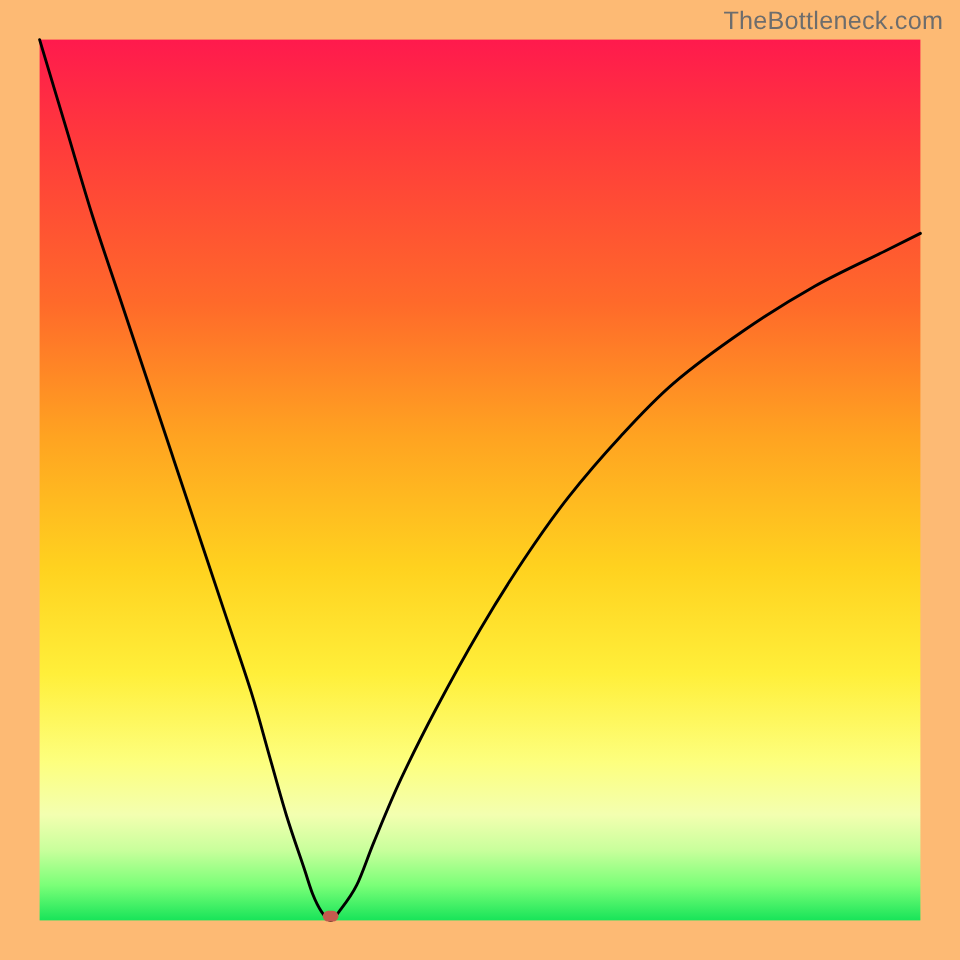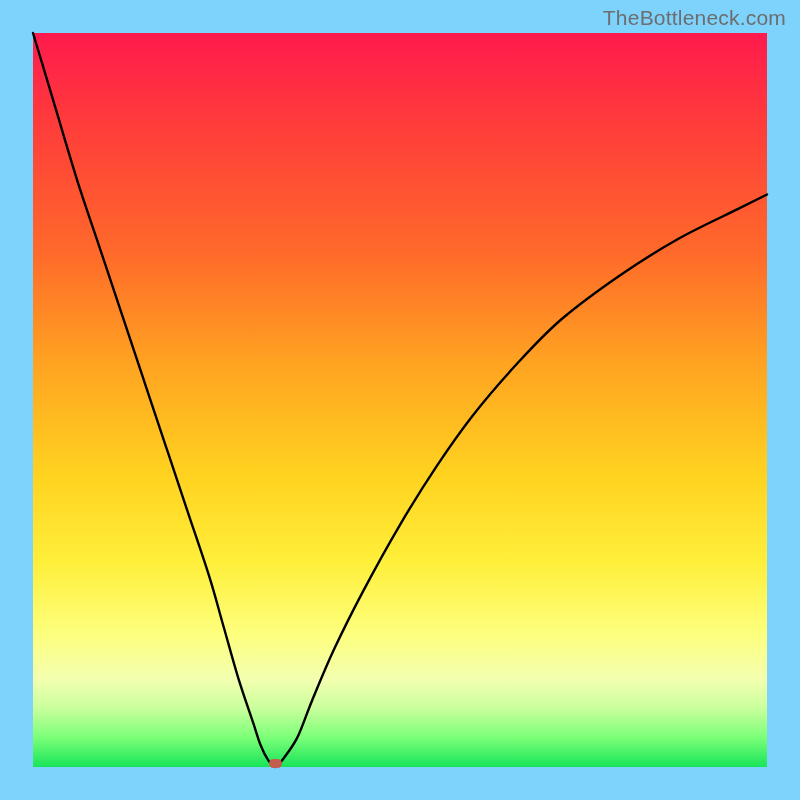--- a/index.html
+++ b/index.html
@@ -10,21 +10,21 @@
     background: #000;
     overflow: hidden;
     font-family: Arial, Helvetica, sans-serif;
   }
   .frame {
     position: absolute;
     left: 0;
     top: 0;
     width: 800px;
     height: 800px;
-    background: #7dd3fc;
+    background: #fdba74;
   }
   .plot {
     position: absolute;
     left: 33px;
     top: 33px;
     width: 734px;
     height: 734px;
     
     background: linear-gradient(
       to bottom,

